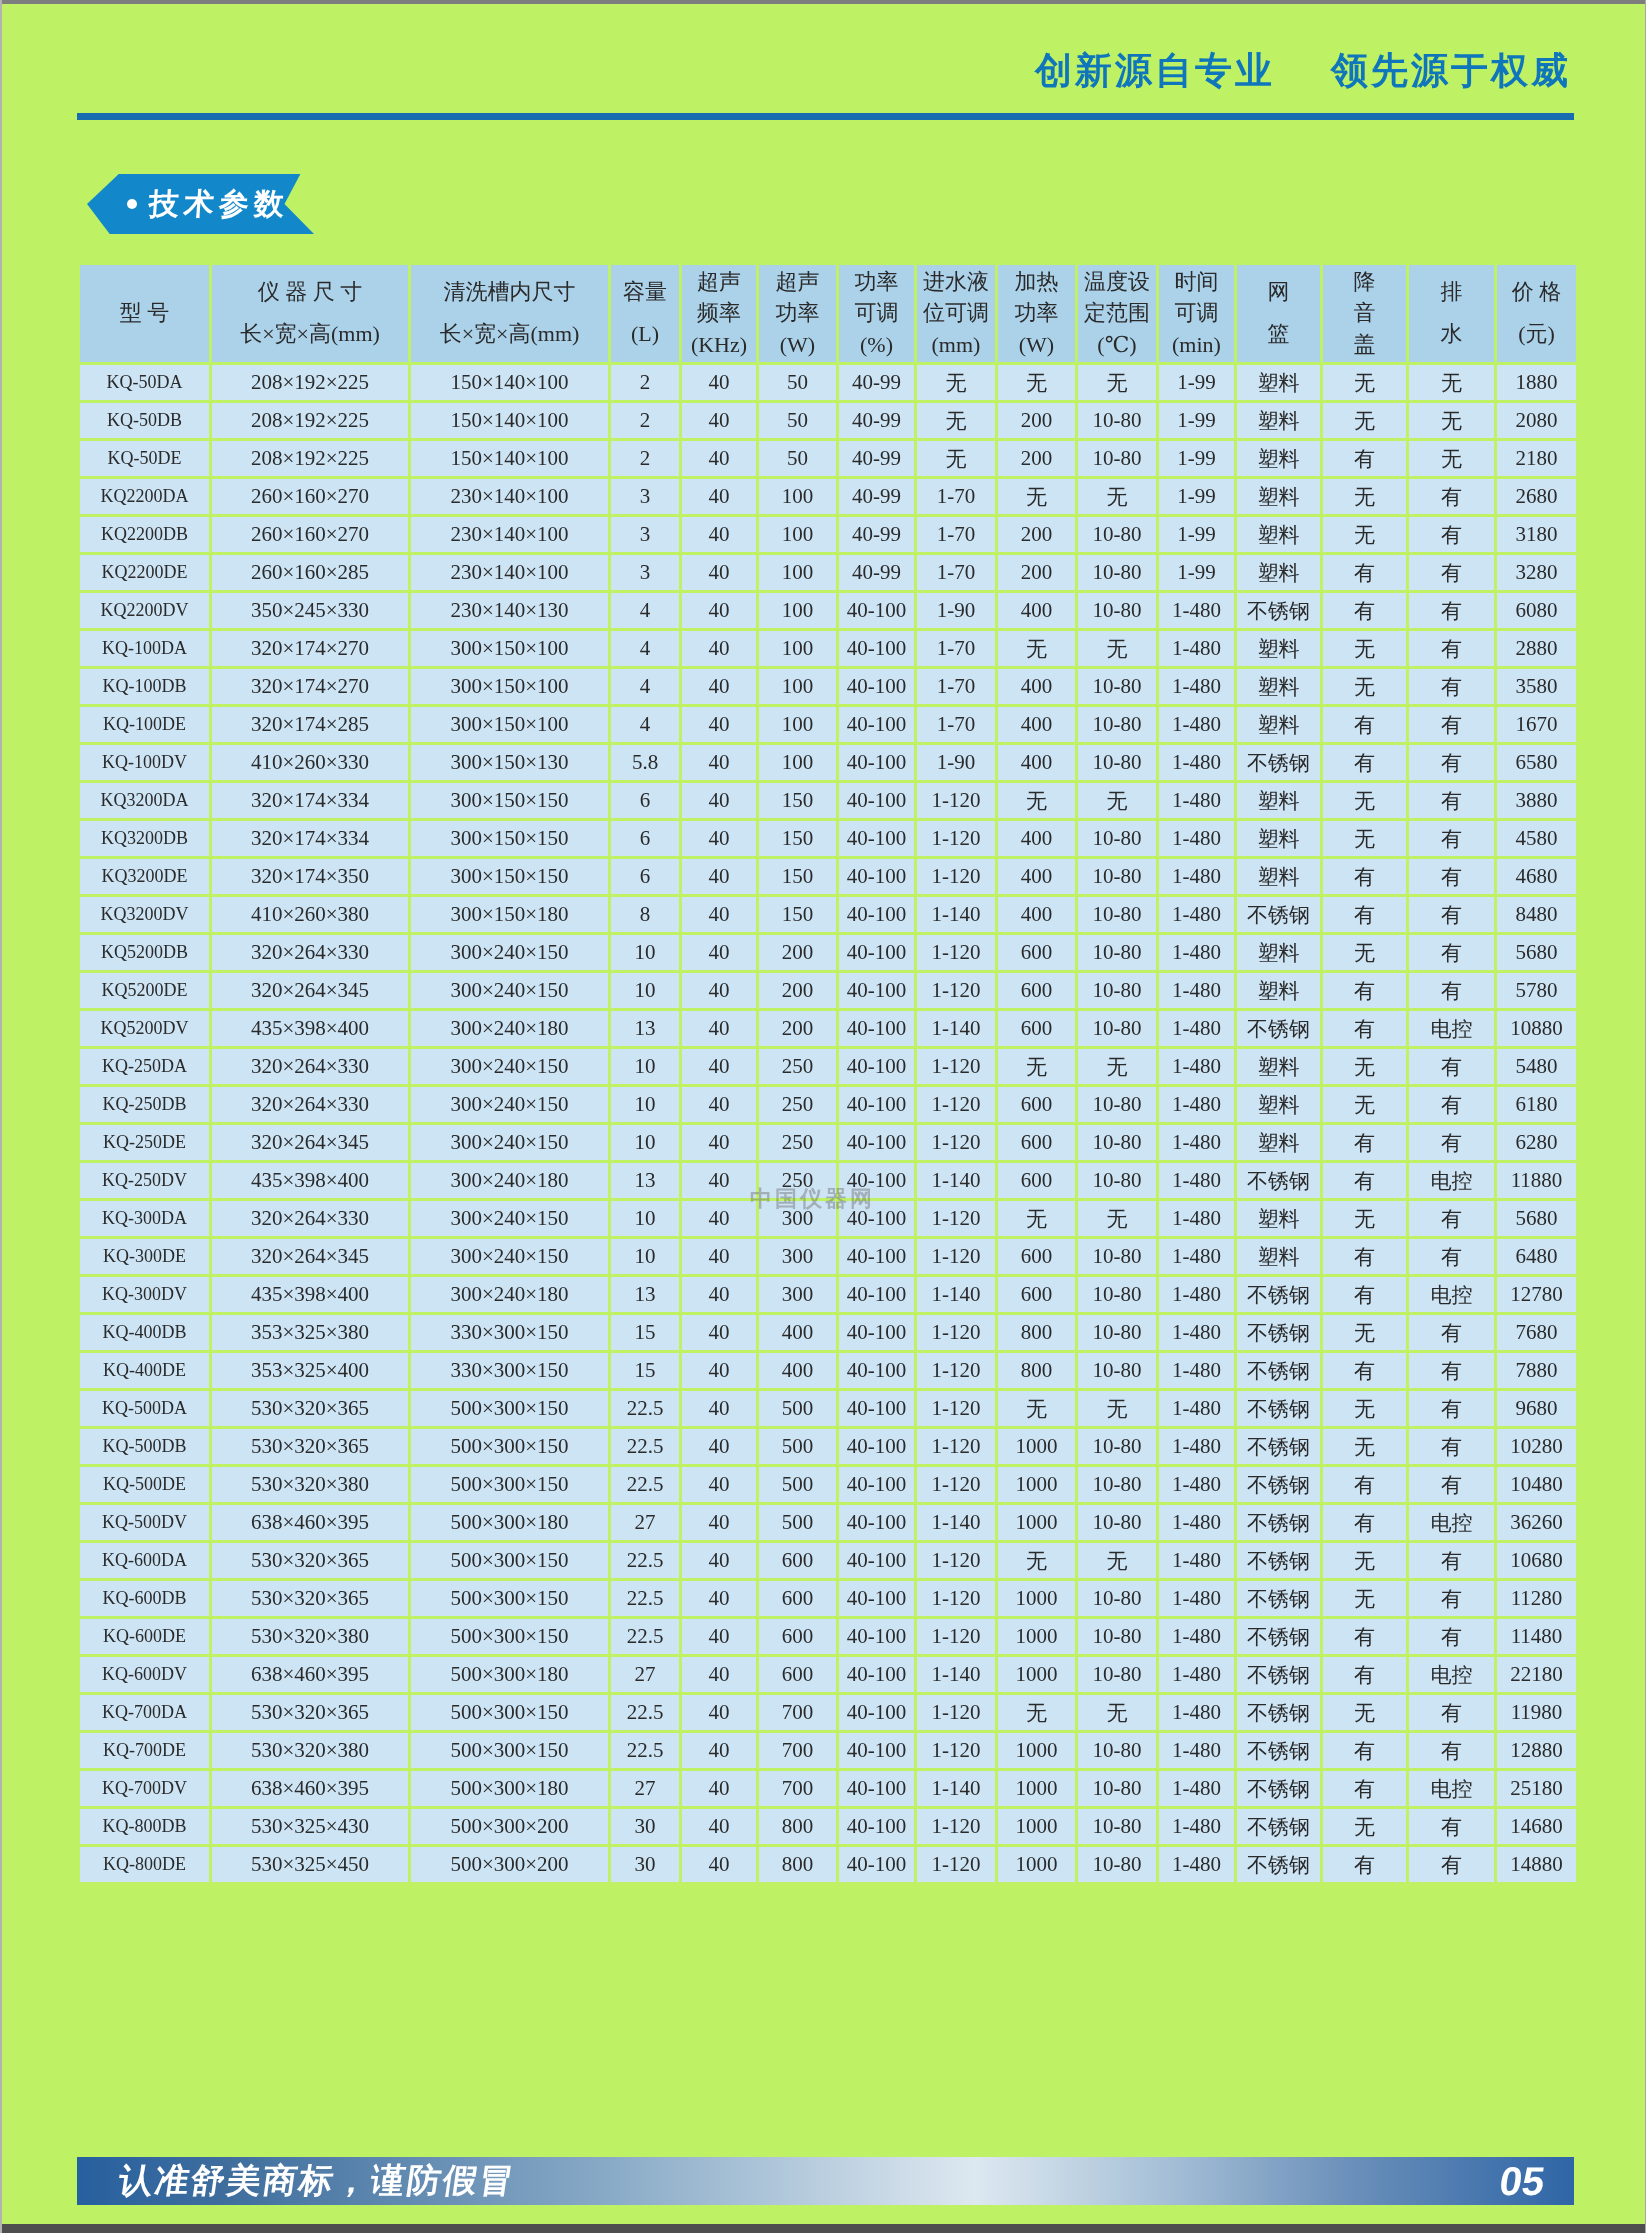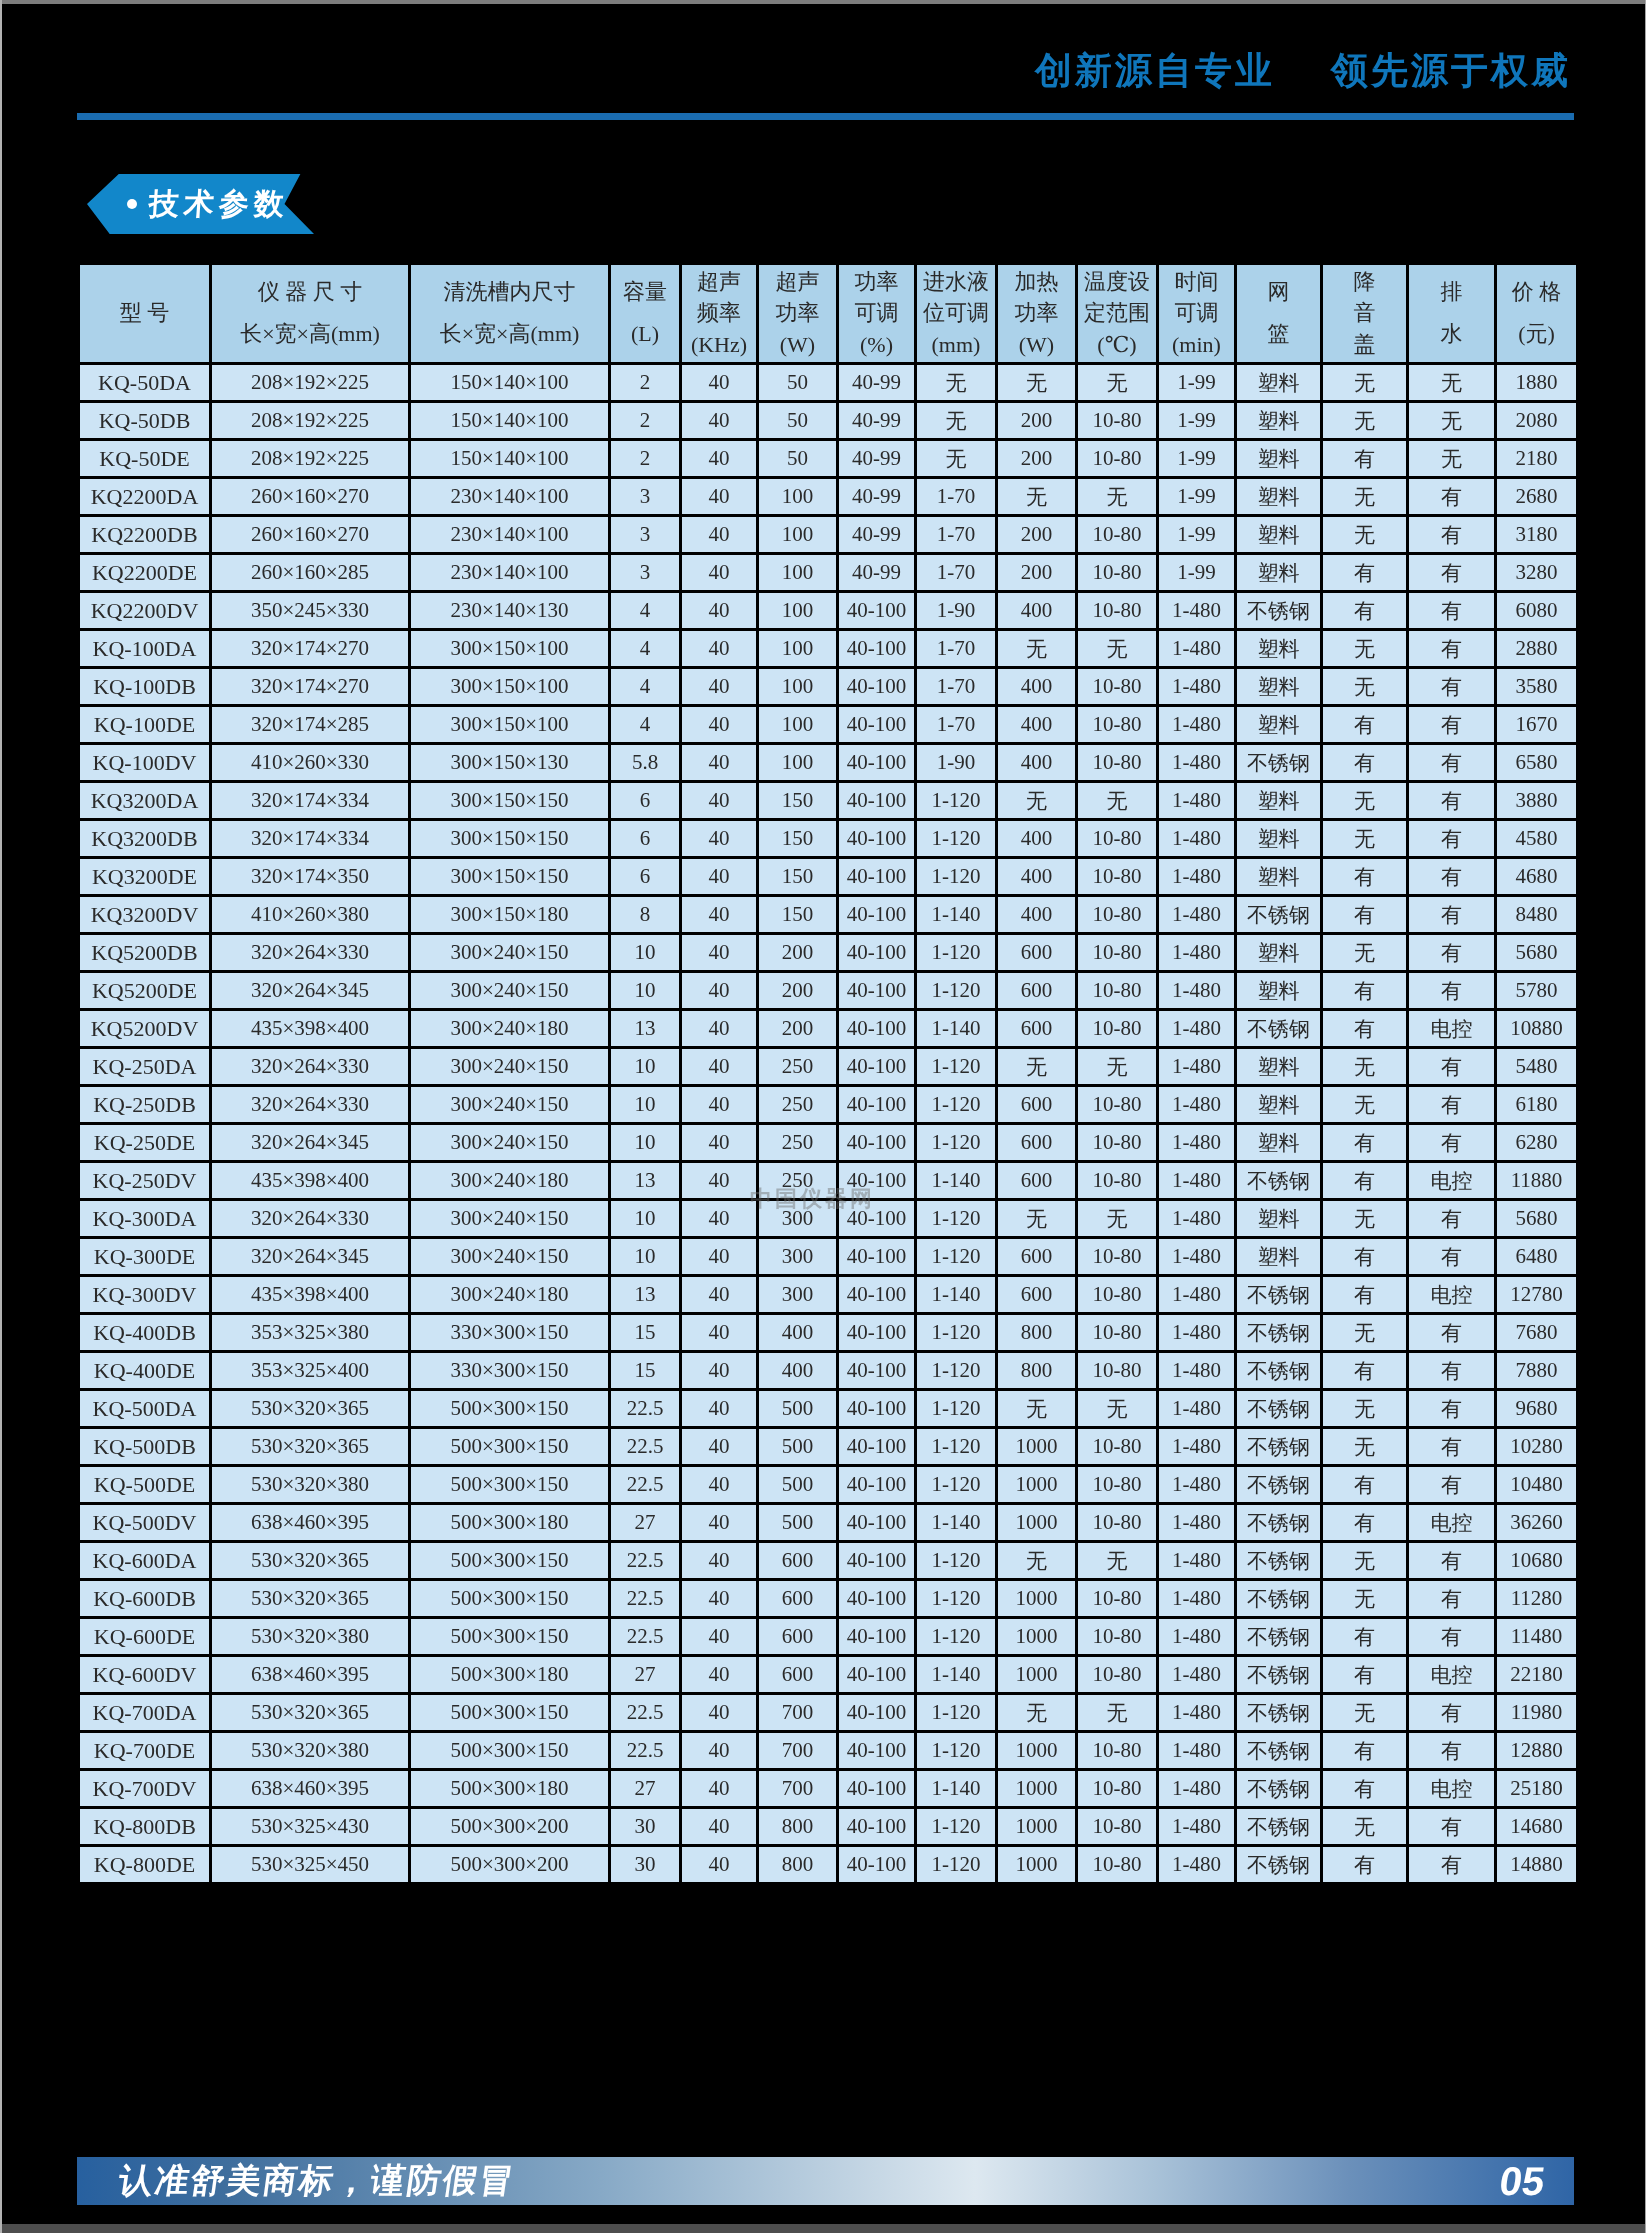--- a/index.html
+++ b/index.html
@@ -1,17 +1,17 @@
 <!DOCTYPE html>
 <html><head>
 <meta charset="utf-8">
 <style>
   html,body{margin:0;padding:0;background:#e8e8e8;}
   .page{
-    position:relative;width:1647px;height:2234px;background:#000000;
+    position:relative;width:1647px;height:2234px;background:#bef264;
     font-family:"Liberation Sans","DejaVu Sans",sans-serif;
     overflow:hidden;box-sizing:border-box;
     border-left:2px solid #b3b3b3;border-right:2px solid #a6a6a6;
   }
   .border-top{position:absolute;top:0;left:0;width:100%;height:4px;background:#7d7d7d;}
   .border-bottom{position:absolute;bottom:0;left:0;width:100%;height:10px;background:#4e4e4e;}
 
   .slogan{
     position:absolute;top:46px;right:74px;display:flex;gap:56px;
     font-size:37px;font-weight:bold;color:#0f76bb;letter-spacing:3px;white-space:nowrap;
@@ -33,21 +33,21 @@
   }
   .spec-table th{
     background:#acd2ea;height:97px;font-weight:normal;font-size:22px;
     vertical-align:middle;padding:0;line-height:1.3;
   }
   .hwrap{display:flex;flex-direction:column;justify-content:space-evenly;align-items:center;height:97px;}
   .spec-table td{
     background:#cde4f5;height:35px;text-align:center;vertical-align:middle;
     font-size:21px;padding:0;white-space:nowrap;
   }
-  .spec-table td.model{font-size:22px;}
+  .spec-table td.model{font-size:18px;}
 
   .watermark{
     position:absolute;left:748px;top:1184px;z-index:5;
     font-size:22px;font-weight:bold;color:rgba(110,110,110,0.45);letter-spacing:3px;
     pointer-events:none;
   }
 
   .footer-bar{
     position:absolute;left:75px;top:2157px;width:1497px;height:48px;box-sizing:border-box;
     background:linear-gradient(90deg,#27609f 0%,#3f6e9d 10%,#87a9c6 35%,#dde8f0 60%,#a9c2d8 72%,#6b90ba 85%,#2f65a6 100%);

